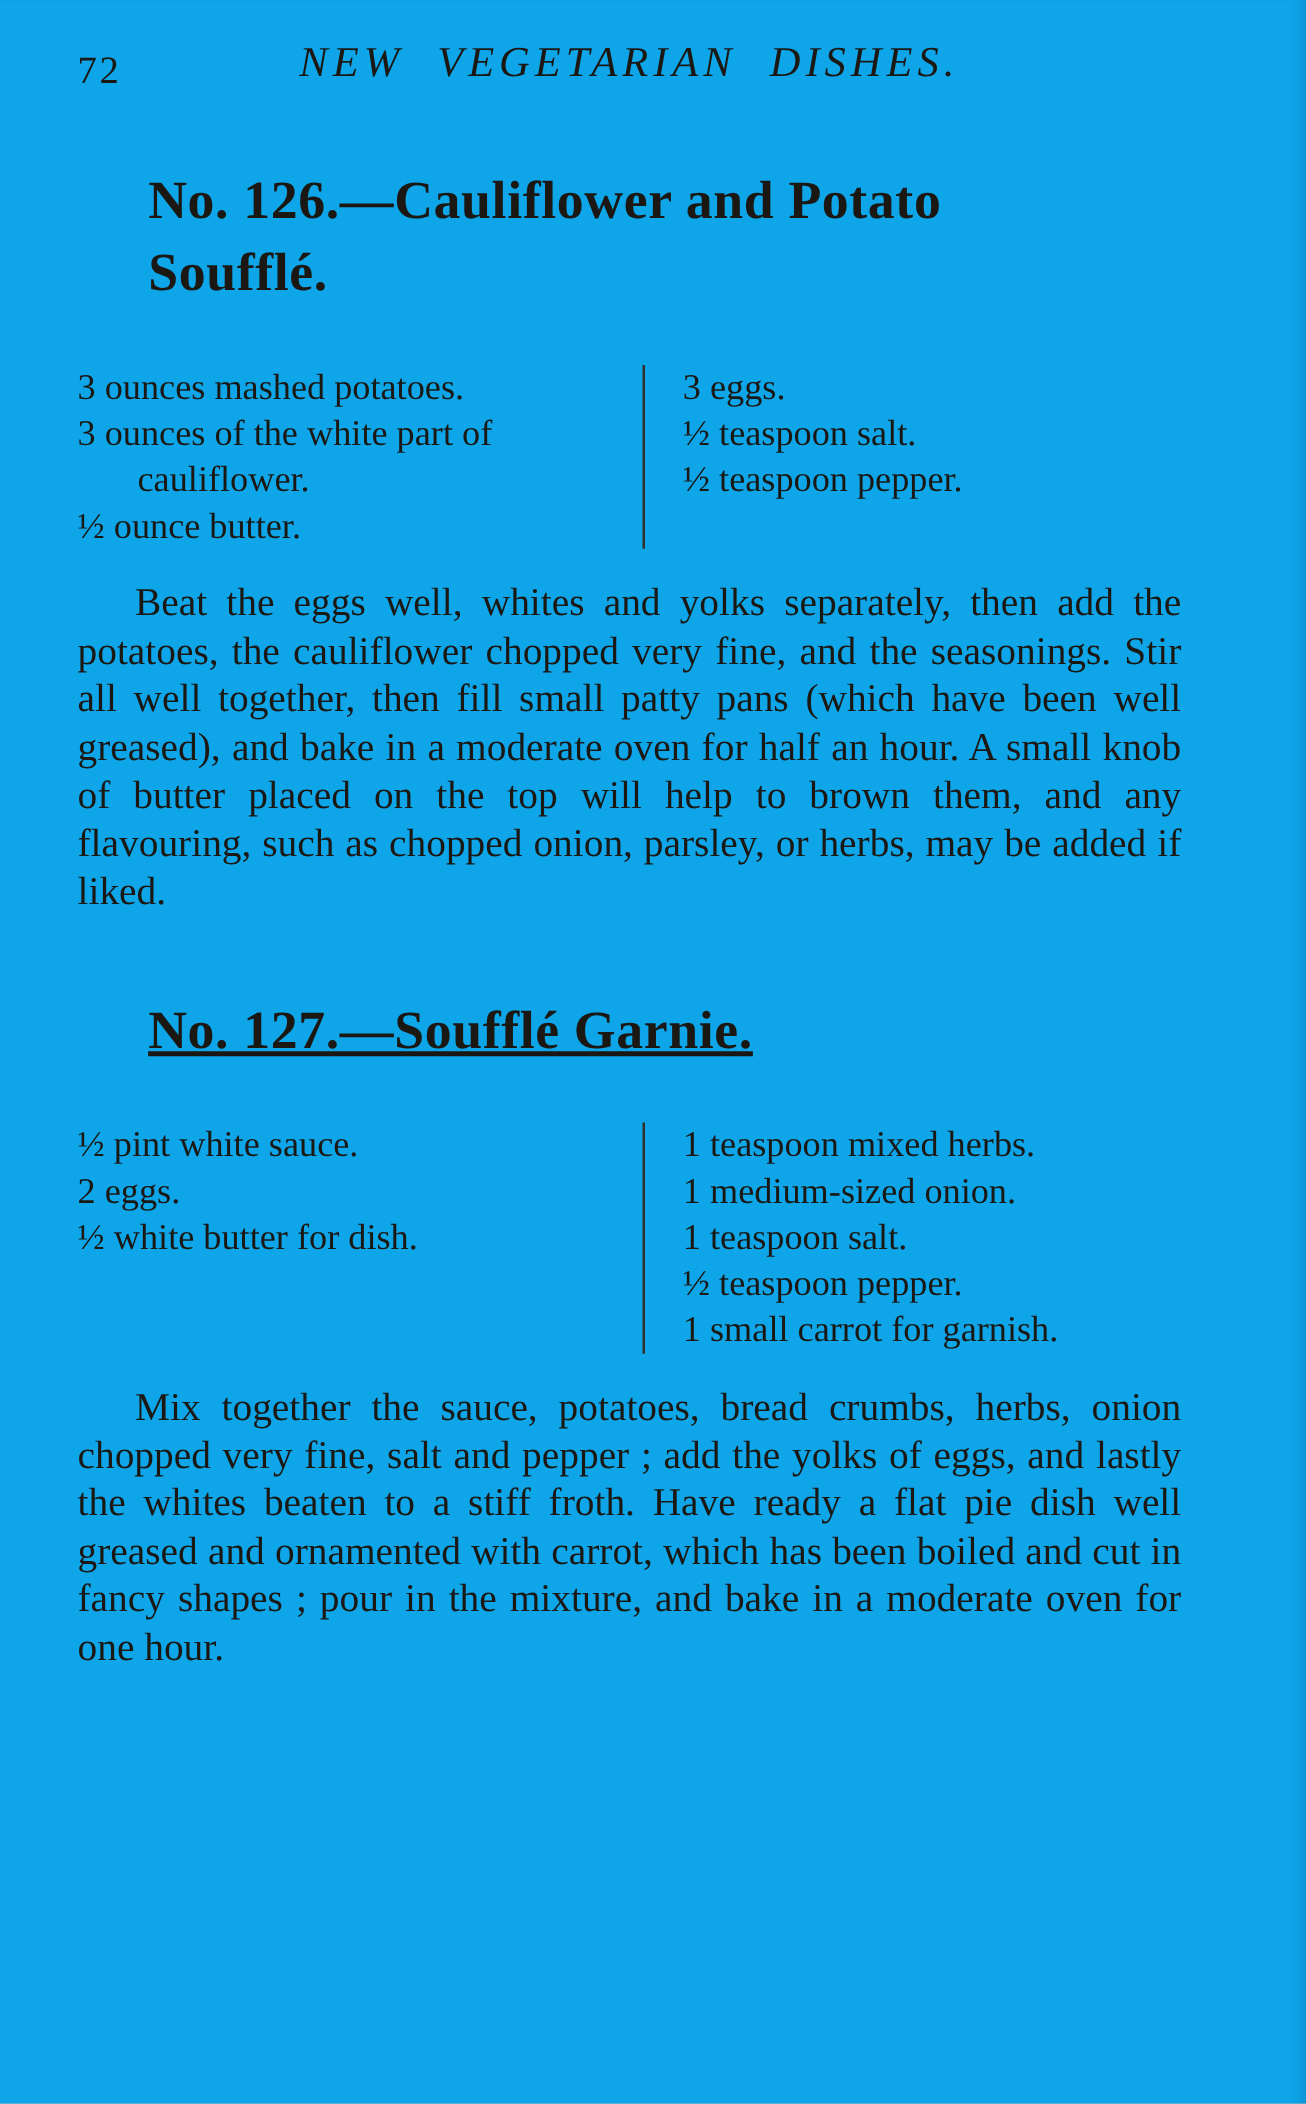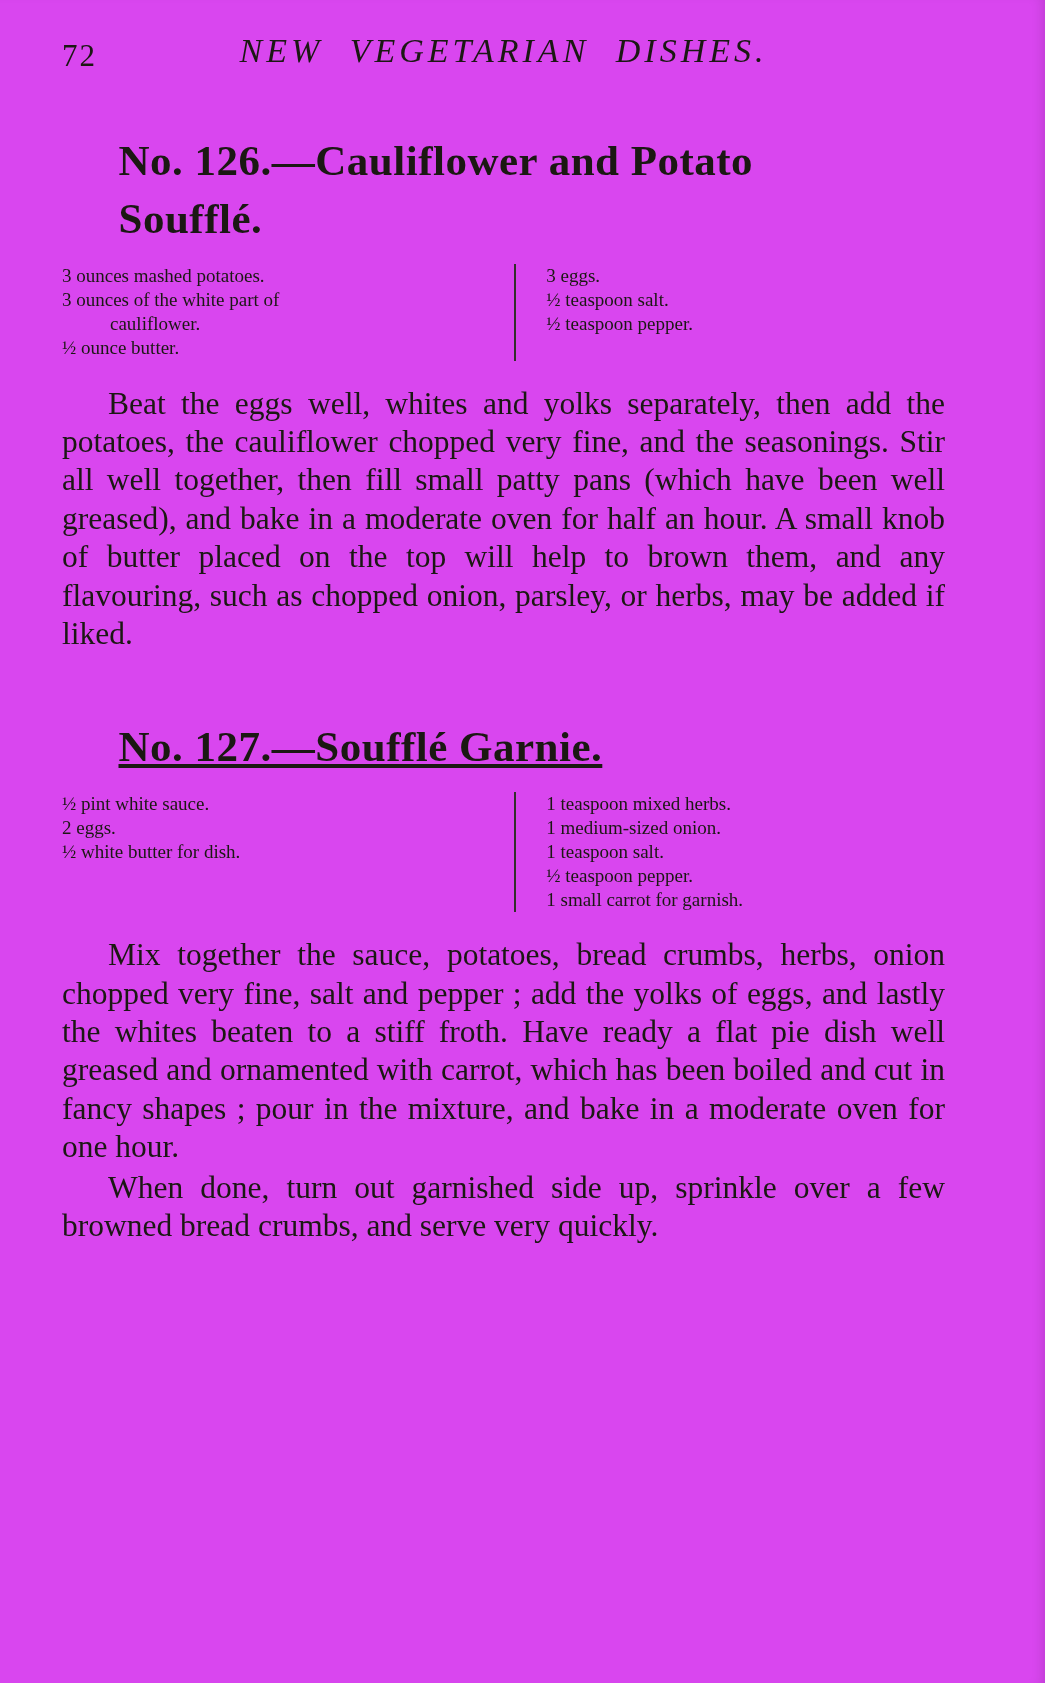--- a/index.html
+++ b/index.html
@@ -6,21 +6,21 @@
     margin: 0;
     padding: 0;
     background: #cfcdc6;
   }
   .page {
     position: relative;
     width: 1045px;
     height: 1683px;
     box-sizing: border-box;
     margin: 0 auto;
-    background: #d946ef;
+    background: #0ea5e9;
     color: #1b1813;
     font-family: "Liberation Serif", "DejaVu Serif", serif;
     padding: 26px 100px 25px 62px;
     overflow: hidden;
     box-shadow: inset -10px 0 14px -10px rgba(0,0,0,0.18);
   }
   .running-header {
     position: relative;
     text-align: center;
     height: 52px;
@@ -46,22 +46,22 @@
     font-size: 43px;
     line-height: 1.35;
     letter-spacing: 0.5px;
     margin: 0 auto;
     max-width: 770px;
   }
   .title-1 { margin-top: 48px; }
   .title-2 { margin-top: 64px; text-decoration: underline; }
   .ingredients {
     display: flex;
-    margin-top: 16px;
-    font-size: 19px;
+    margin-top: 44px;
+    font-size: 29px;
     line-height: 1.27;
     gap: 39px;
   }
   .ingredients .col {
     box-sizing: border-box;
   }
   .ingredients .col.left {
     width: 49%;
     padding-right: 18px;
   }
@@ -129,16 +129,15 @@
       <div class="col right">
         <p class="ingredient">1 teaspoon mixed herbs.</p>
         <p class="ingredient">1 medium-sized onion.</p>
         <p class="ingredient">1 teaspoon salt.</p>
         <p class="ingredient">½ teaspoon pepper.</p>
         <p class="ingredient">1 small carrot for garnish.</p>
       </div>
     </div>
 
     <p class="body-para">Mix together the sauce, potatoes, bread crumbs, herbs, onion chopped very fine, salt and pepper ; add the yolks of eggs, and lastly the whites beaten to a stiff froth.  Have ready a flat pie dish well greased and ornamented with carrot, which has been boiled and cut in fancy shapes ; pour in the mixture, and bake in a moderate oven for one hour.</p>
-    <p class="body-para">When done, turn out garnished side up, sprinkle over a few browned bread crumbs, and serve very quickly.</p>
   </section>
 
 </div>
 
 </body></html>

